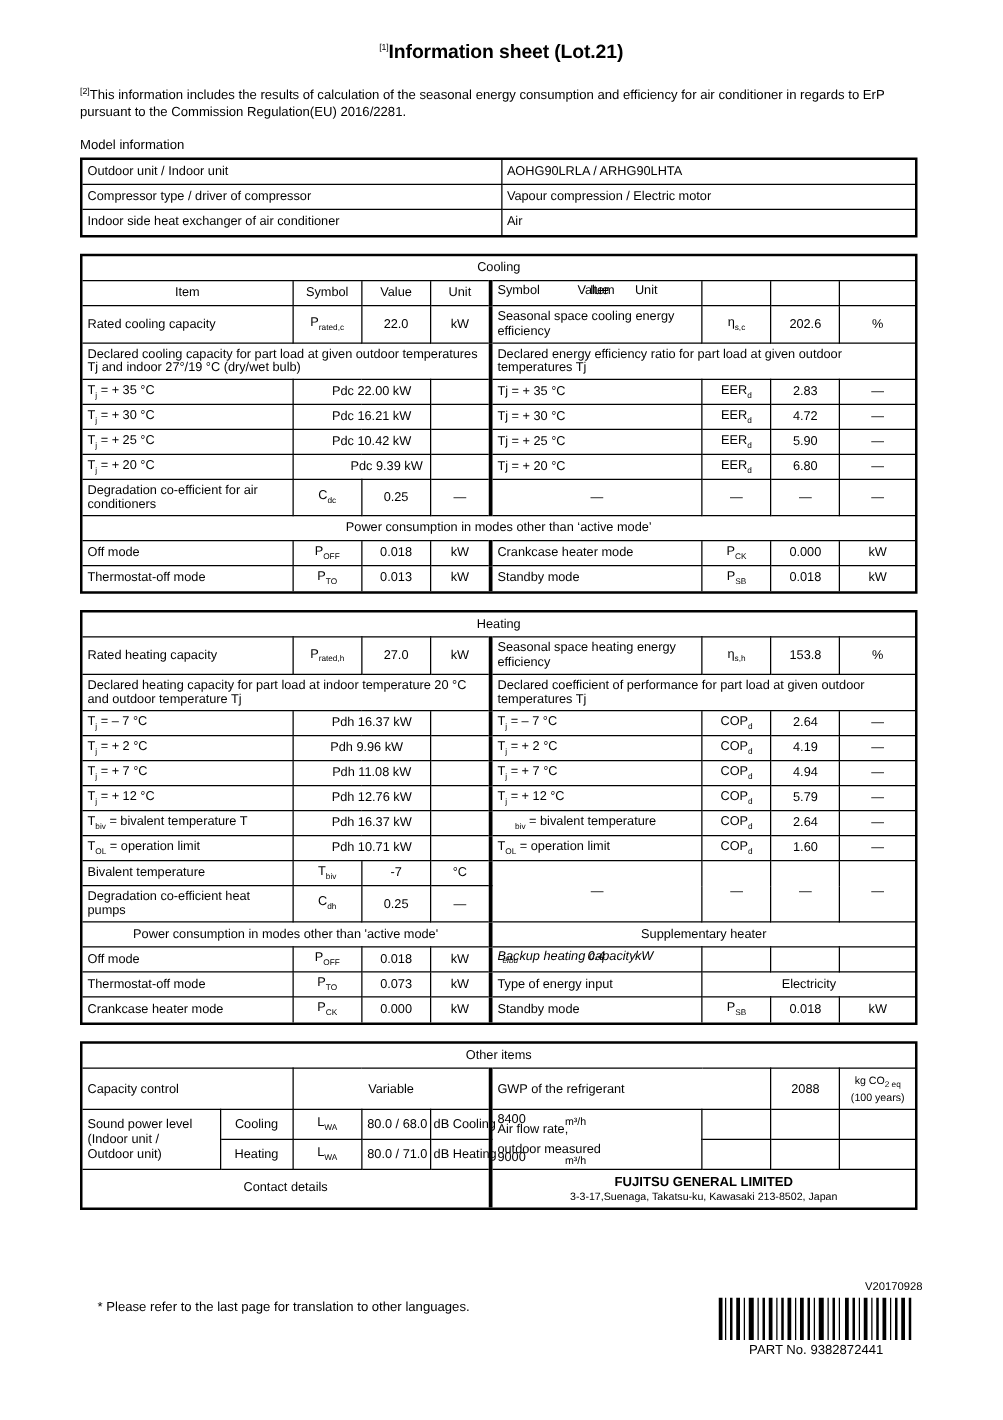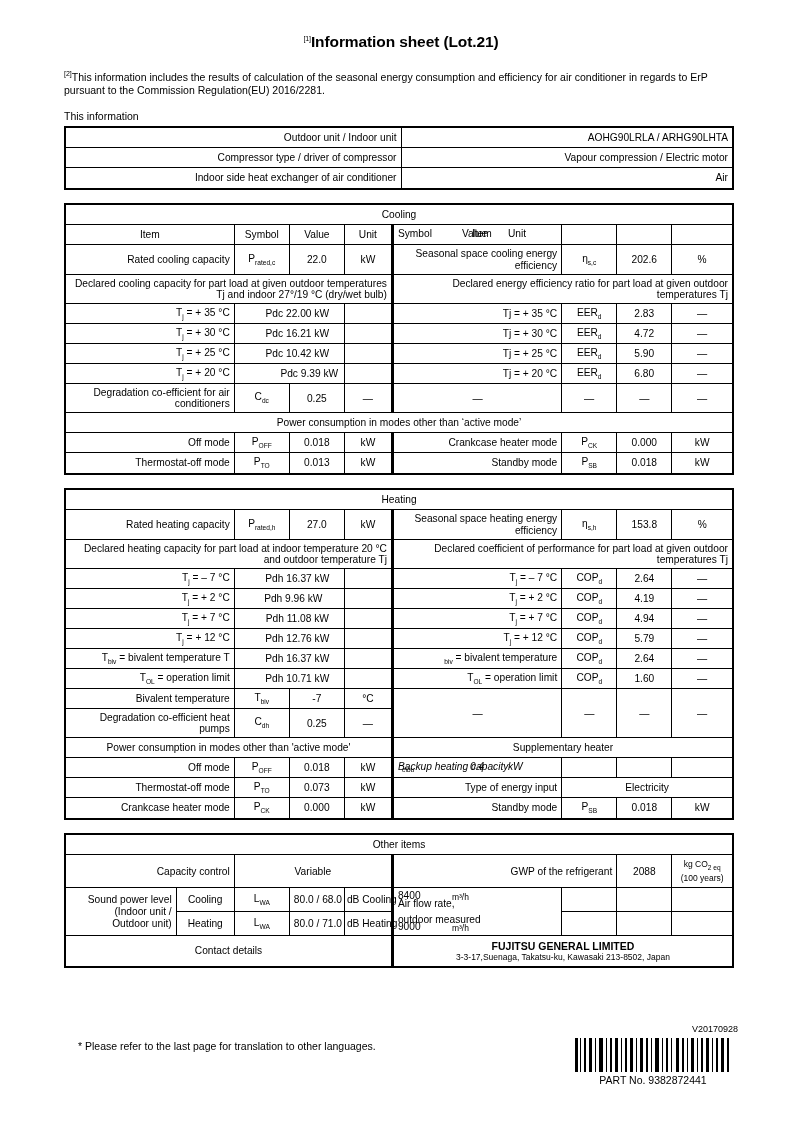--- a/index.html
+++ b/index.html
@@ -34,21 +34,21 @@
     border:1px solid #000;
     padding:2px 4px;
     vertical-align:middle;
     height:20px;
     box-sizing:border-box;
     overflow:visible;
     white-space:nowrap;
   }
   table.t td.wrap{white-space:normal;line-height:11.5px;}
   .c{text-align:center;}
-  .l{text-align:right;}
+  .l{text-align:left;}
   .bandhead{text-align:center;height:20px;}
   .thick-l{border-left:3px solid #000 !important;}
 
   
   .block{margin-left:64px;width:670px;border:2px solid #000;box-sizing:border-box;}
   .block table.t{margin-left:0;width:100%;border:0;}
   .block table.t td{border:1px solid #000;}
   .block table.t tr:first-child td{border-top:0;}
   .block table.t tr:last-child td{border-bottom:0;}
   .block table.t td:first-child{border-left:0;}
@@ -80,21 +80,21 @@
 <div class="page">
 
   <h1 class="title">
     <span class="sup">[1]</span><span>Information sheet (Lot.21)</span>
   </h1>
 
   <p class="intro">
     <span class="sup">[2]</span><span>This information includes the results of calculation of the seasonal energy consumption and efficiency for air conditioner in regards to ErP pursuant to the Commission Regulation(EU) 2016/2281.</span>
   </p>
 
-  <div class="sec-label">This information</div>
+  <div class="sec-label">Model information</div>
 
   <div class="block">
     <table class="t">
       <tbody>
           <tr>
         <td class="l" style="width:335px">Outdoor unit / Indoor unit</td>
         <td class="l">AOHG90LRLA / ARHG90LHTA</td>
       </tr>
       <tr>
         <td class="l">Compressor type / driver of compressor</td>

